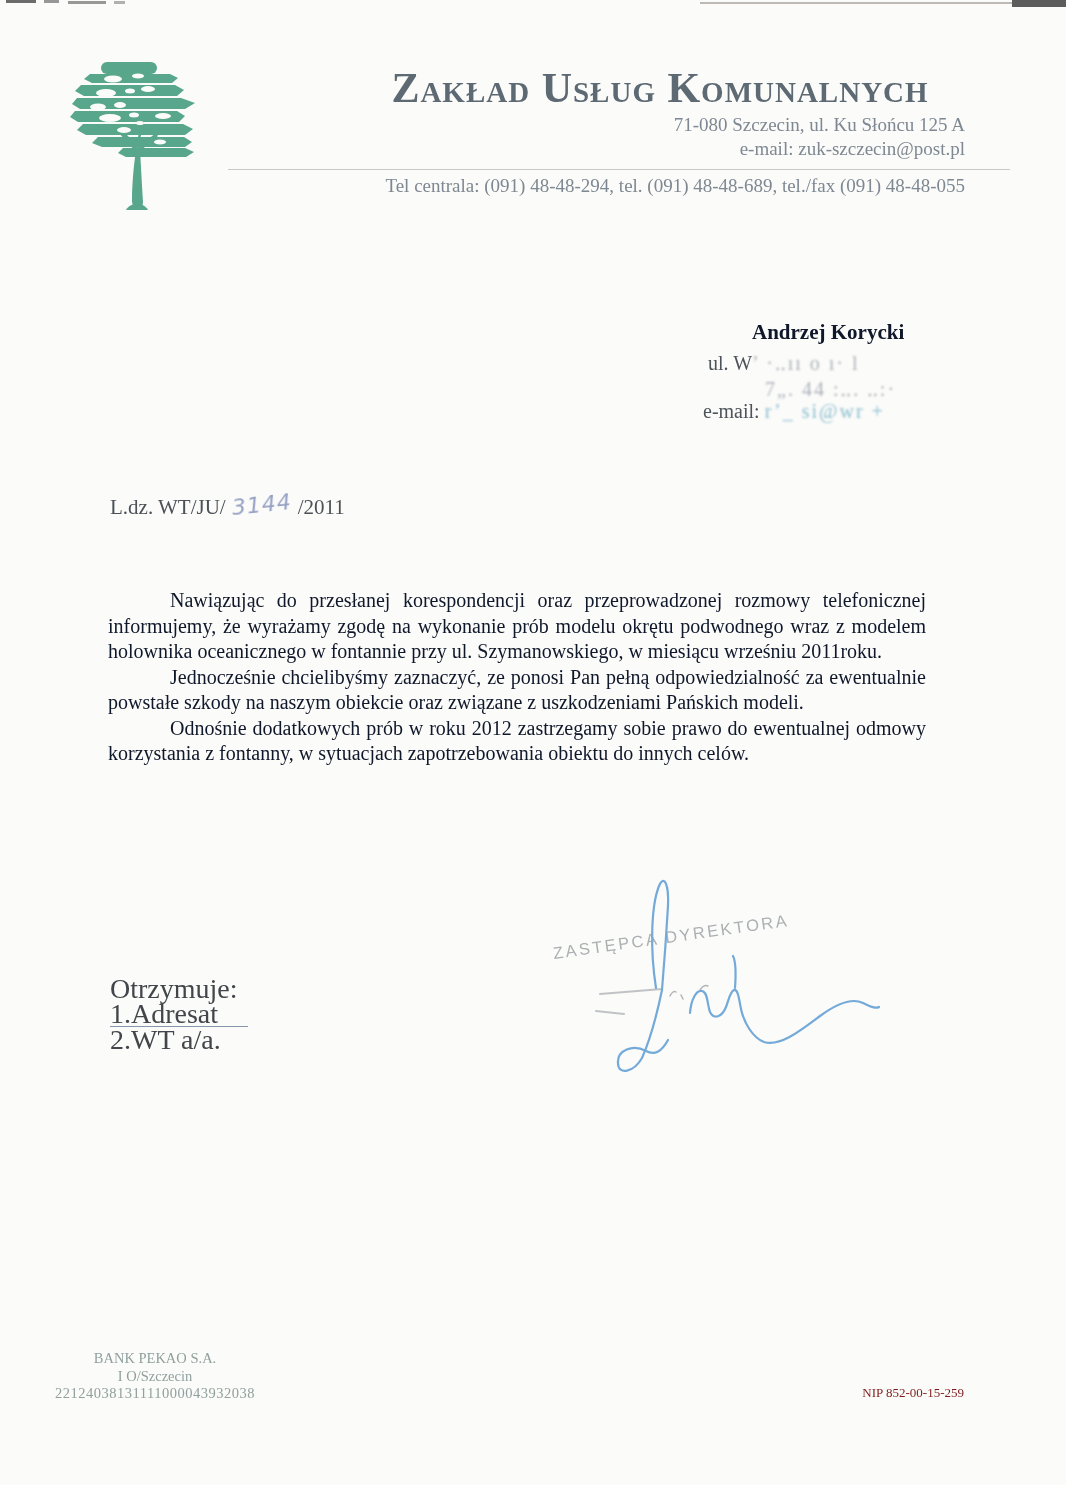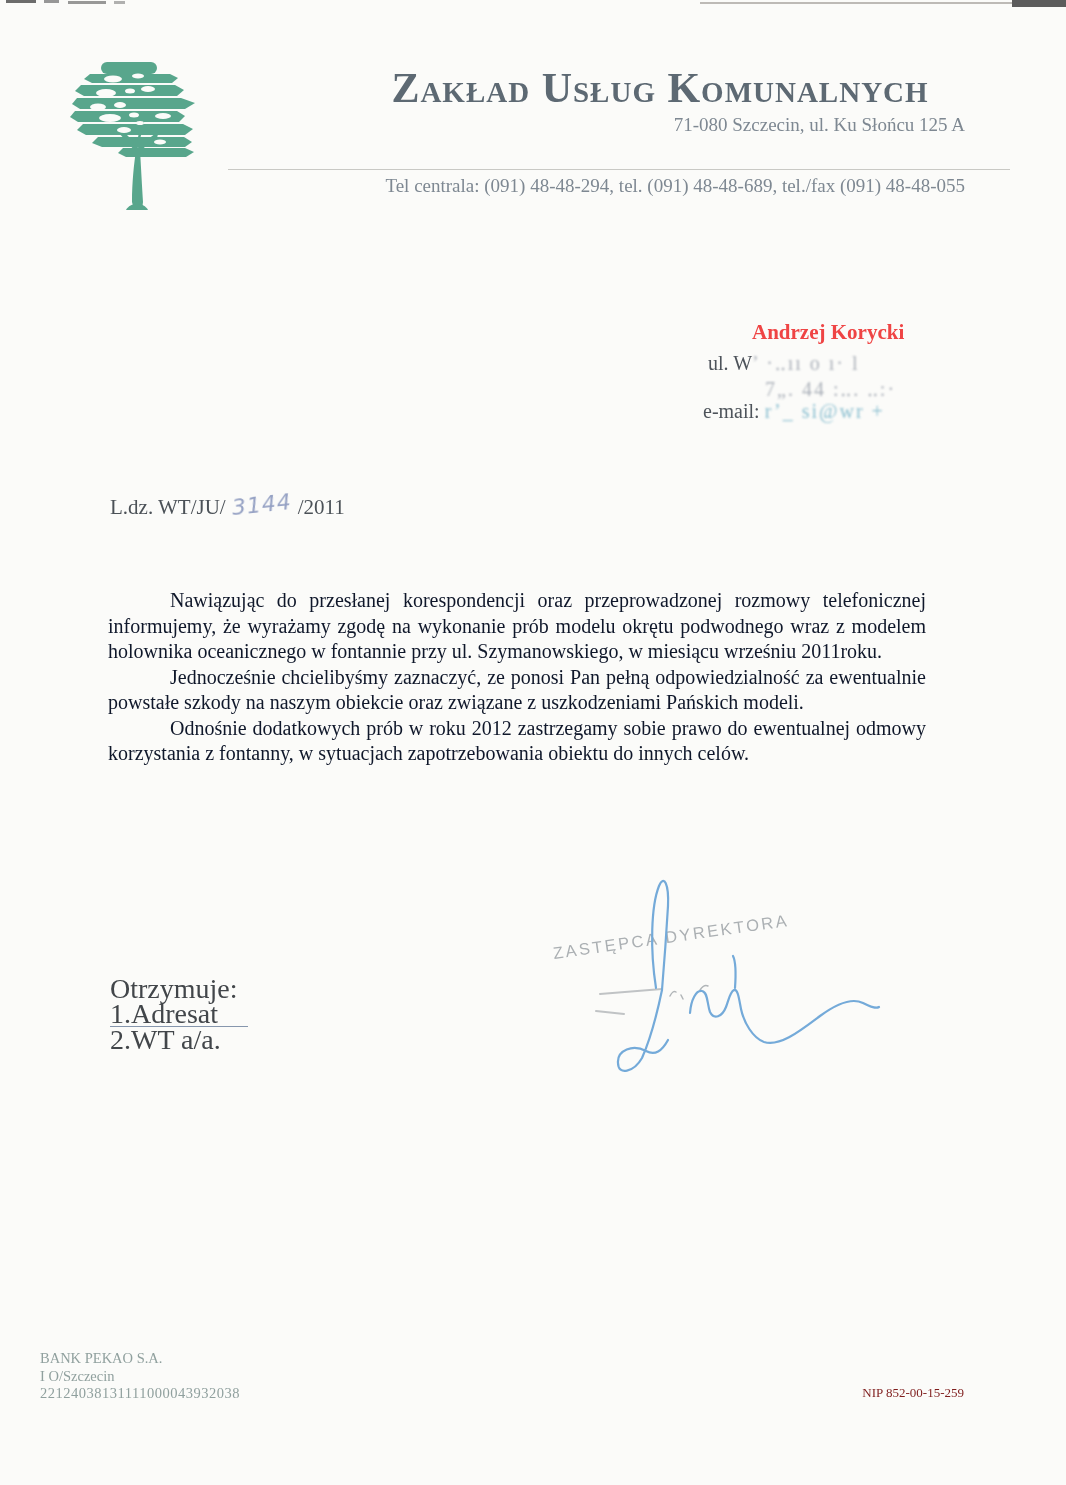--- a/index.html
+++ b/index.html
@@ -24,21 +24,21 @@
     letter-spacing:1px;color:#5d6973;
   }
   .contact{left:500px;top:113px;width:465px;text-align:right;
     font-size:19px;line-height:24px;color:#7e8892;}
   .hrule{left:228px;top:169px;width:782px;height:1px;background:#c9c9c5;}
   .telline{left:298px;top:175px;width:667px;text-align:right;
     font-size:19px;color:#7e8892;}
   .dateline{left:630px;top:224px;width:320px;text-align:center;
     font-size:20px;color:#4d535a;}
   
-  .rname{left:752px;top:320px;font-size:21px;font-weight:bold;color:#ef4444;}
+  .rname{left:752px;top:320px;font-size:21px;font-weight:bold;color:#0f172a;}
   .rstreet{left:708px;top:349px;font-size:20px;color:#4d535a;}
   .rcity{left:765px;top:375px;font-size:20px;color:#6a7280;}
   .remail{left:703px;top:400px;font-size:20px;color:#4d535a;}
   .faded{color:#8b93a0;filter:blur(0.9px);opacity:.7;letter-spacing:2px;}
   .faded-blue{color:#6fb0c6;filter:blur(0.9px);opacity:.8;letter-spacing:2px;}
   
   .refline{left:110px;top:494px;font-size:21px;color:#4b5157;}
   .handnum{
     display:inline-block;color:#96a2c4;font-family:"DejaVu Sans",sans-serif;
     font-style:italic;font-size:22px;transform:rotate(-6deg) translateY(-2px);
@@ -53,21 +53,21 @@
   .dist .u{display:inline-block;padding-right:30px;
     border-bottom:1.5px solid #8696ad;}
   
   .stamp{
     left:552px;top:928px;width:230px;transform:rotate(-8deg);
     font-family:"Liberation Sans",sans-serif;font-size:16.5px;
     letter-spacing:2.5px;color:#a3a8ac;opacity:.9;white-space:nowrap;
   }
   .sig{left:540px;top:860px;}
   
-  .bank{left:40px;top:1350px;width:230px;text-align:left;
+  .bank{left:40px;top:1350px;width:230px;text-align:center;
     color:#90a09e;font-size:14.5px;line-height:17.5px;}
   .bank .acct{letter-spacing:.5px;}
   .nip{left:779px;top:1385px;width:185px;text-align:right;
     font-size:13px;color:#7f1d1d;}
 </style>
 </head>
 <body>
 
 <div class="page">
 
@@ -110,20 +110,21 @@
         <ellipse cx="56" cy="78" rx="7" ry="3"></ellipse>
         <ellipse cx="92" cy="90" rx="6" ry="2.5"></ellipse>
         <ellipse cx="72" cy="71" rx="4" ry="2"></ellipse>
       </g>
     </g>
   </svg>
 
   <div class="abs company">Zakład Usług Komunalnych</div>
   <div class="abs contact">
     <div>71-080 Szczecin, ul. Ku Słońcu 125 A</div>
+    <div>e-mail: zuk-szczecin@post.pl</div>
   </div>
   <div class="abs hrule"></div>
   <div class="abs telline">Tel centrala: (091) 48-48-294, tel. (091) 48-48-689, tel./fax (091) 48-48-055</div>
 
 
   <div class="abs rname">Andrzej Korycki</div>
   <div class="abs rstreet"><span>ul. W</span><span class="faded">’ ·‥ıı    o ı· l</span></div>
   <div class="abs rcity faded">7„. 44 :‥. ‥:·</div>
   <div class="abs remail"><span>e-mail: </span><span class="faded-blue">r’_   si@wr +</span></div>
 

